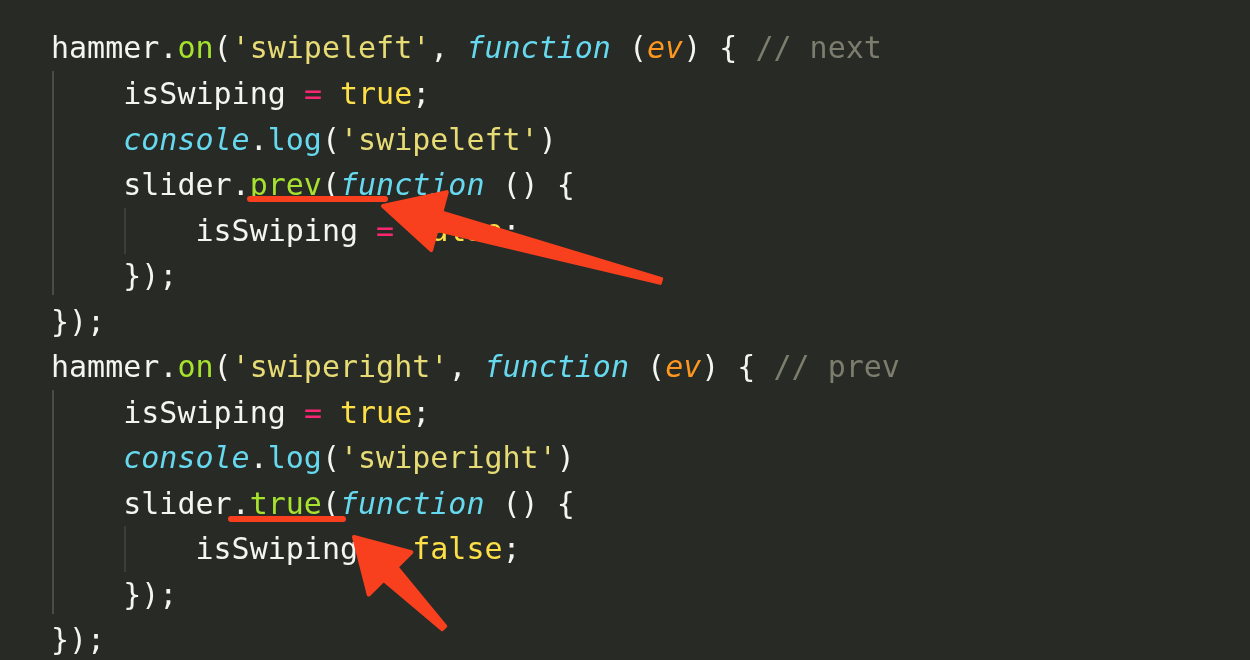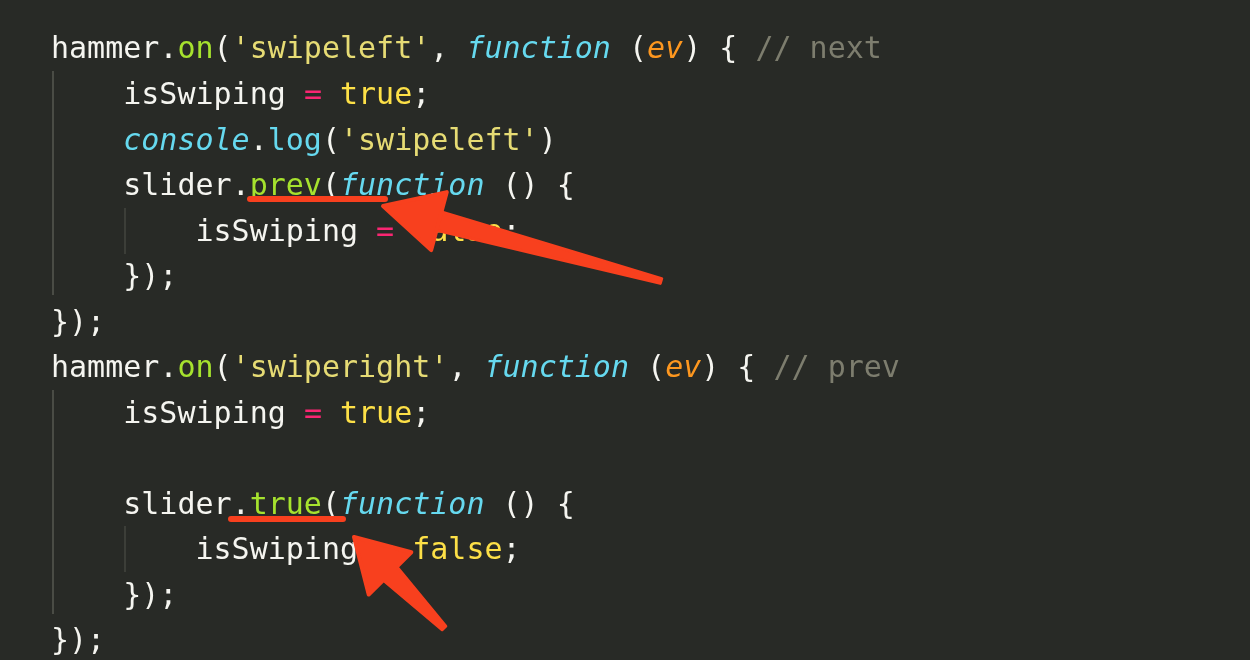--- a/index.html
+++ b/index.html
@@ -86,20 +86,21 @@
       <div class="guide dim" style="left: 124px; top: 526px; height: 46px;"></div>
       <div class="line" style="top: 25px;"><span class="t-plain">hammer</span><span class="t-punc">.</span><span class="t-fn">on</span><span class="t-punc">(</span><span class="t-str">'swipeleft'</span><span class="t-punc">, </span><span class="t-kw">function</span><span class="t-punc"> (</span><span class="t-param">ev</span><span class="t-punc">) { </span><span class="t-com">// next</span></div>
       <div class="line" style="top: 71px;"><span class="t-plain">    isSwiping </span><span class="t-op">=</span><span class="t-plain"> </span><span class="t-const">true</span><span class="t-punc">;</span></div>
       <div class="line" style="top: 117px;"><span class="t-plain">    </span><span class="t-kw">console</span><span class="t-punc">.</span><span class="t-meth">log</span><span class="t-punc">(</span><span class="t-str">'swipeleft'</span><span class="t-punc">)</span></div>
       <div class="line" style="top: 162px;"><span class="t-plain">    slider</span><span class="t-punc">.</span><span class="t-fn">prev</span><span class="t-punc">(</span><span class="t-kw">function</span><span class="t-punc"> () {</span></div>
       <div class="line" style="top: 208px;"><span class="t-plain">        isSwiping </span><span class="t-op">=</span><span class="t-plain"> </span><span class="t-const">false</span><span class="t-punc">;</span></div>
       <div class="line" style="top: 253px;"><span class="t-punc">    });</span></div>
       <div class="line" style="top: 299px;"><span class="t-punc">});</span></div>
       <div class="line" style="top: 344px;"><span class="t-plain">hammer</span><span class="t-punc">.</span><span class="t-fn">on</span><span class="t-punc">(</span><span class="t-str">'swiperight'</span><span class="t-punc">, </span><span class="t-kw">function</span><span class="t-punc"> (</span><span class="t-param">ev</span><span class="t-punc">) { </span><span class="t-com">// prev</span></div>
       <div class="line" style="top: 390px;"><span class="t-plain">    isSwiping </span><span class="t-op">=</span><span class="t-plain"> </span><span class="t-const">true</span><span class="t-punc">;</span></div>
+      <div class="line" style="top: 435px;"><span class="t-plain">    </span><span class="t-kw">console</span><span class="t-punc">.</span><span class="t-meth">log</span><span class="t-punc">(</span><span class="t-str">'swiperight'</span><span class="t-punc">)</span></div>
       <div class="line" style="top: 481px;"><span class="t-plain">    slider</span><span class="t-punc">.</span><span class="t-fn">true</span><span class="t-punc">(</span><span class="t-kw">function</span><span class="t-punc"> () {</span></div>
       <div class="line" style="top: 526px;"><span class="t-plain">        isSwiping </span><span class="t-op">=</span><span class="t-plain"> </span><span class="t-const">false</span><span class="t-punc">;</span></div>
       <div class="line" style="top: 572px;"><span class="t-punc">    });</span></div>
       <div class="line" style="top: 617px;"><span class="t-punc">});</span></div>
     </div>
 
   <svg id="annotations" viewBox="0 0 1250 660" width="1250" height="660" xmlns="http://www.w3.org/2000/svg">
     <g id="arrow-layer">
         <g>
           <polygon points="661.7,278.6 441.5,211.9 436.5,230.3 660.3,283.4" fill="#f8401e" stroke="#f8401e" stroke-width="3" stroke-linejoin="round"></polygon>

